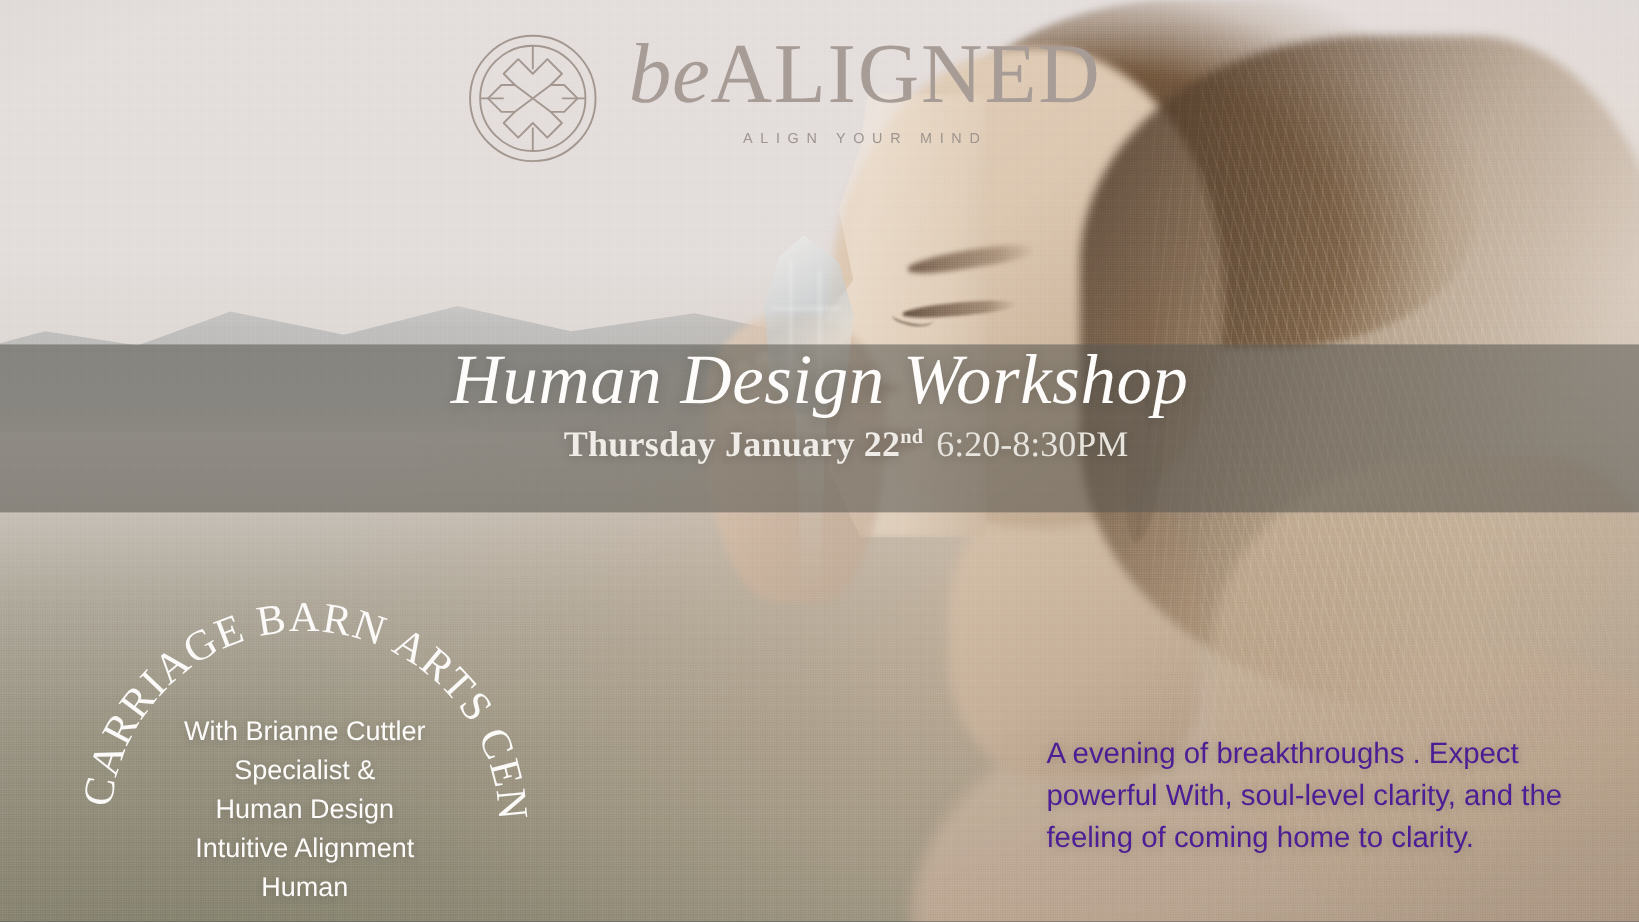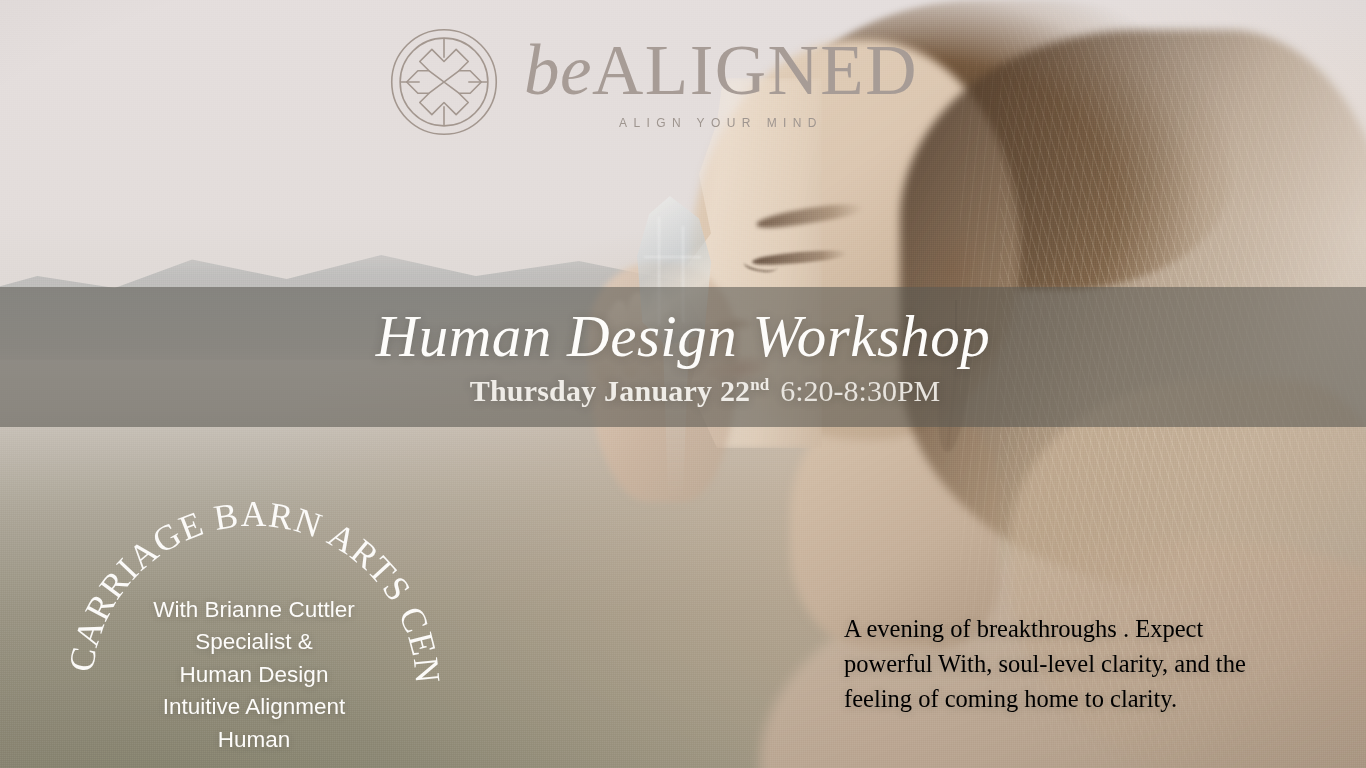--- a/index.html
+++ b/index.html
@@ -234,21 +234,21 @@
   }
   .bg-vignette {
     background: radial-gradient(120% 108% at 50% 46%, rgba(0,0,0,0) 52%, rgba(60,54,46,.16) 100%);
   }
 
   
   .brand {
     position: absolute;
     left: 388px; top: 26px;
     display: flex;
-    align-items: center;
+    align-items: flex-start;
     gap: 24px;
   }
   .brand-mark { width: 112px; height: 112px; display: block; flex: none; }
   .brand-text { display: flex; flex-direction: column; align-items: center; margin-top: 2px; }
   .brand-word {
     font-family: "Liberation Serif", serif;
     font-size: 71px;
     line-height: .96;
     color: #a79c96;
     white-space: nowrap;
@@ -279,21 +279,20 @@
     flex-direction: column;
     align-items: center;
     justify-content: flex-start;
   }
   .banner-title {
     font-family: "Liberation Serif", serif;
     font-style: italic;
     font-size: 59px;
     line-height: 1;
     color: #fdfcfa;
-    margin-top: 20px;
     letter-spacing: .5px;
     white-space: nowrap;
     text-shadow: 0 1px 10px rgba(40,38,34,.22);
   }
   .banner-date {
     font-family: "Liberation Serif", serif;
     font-size: 30px;
     line-height: 1;
     color: #efece7;
     margin-top: 10px;
@@ -329,26 +328,26 @@
     font-size: 22.5px;
     line-height: 1.44;
     color: #fdfcfa;
     text-shadow: 0 1px 6px rgba(60,56,48,.22);
     margin-top: 32px;
   }
 
   
   .blurb {
     position: absolute;
-    left: 844px; top: 612px;
+    left: 872px; top: 612px;
     width: 470px;
-    font-family: Liberation Serif, serif;
+    font-family: Liberation Sans, sans-serif;
     font-size: 24.5px;
     line-height: 1.42;
-    color: #000000;
+    color: #4c1d95;
     text-shadow: 0 1px 7px rgba(70,62,52,.26);
   }
   .blurb p { margin: 0; }
 </style>
 </head>
 <body>
 
 <div id="poster">
 
   <div class="bg-layer bg-sky"></div>

